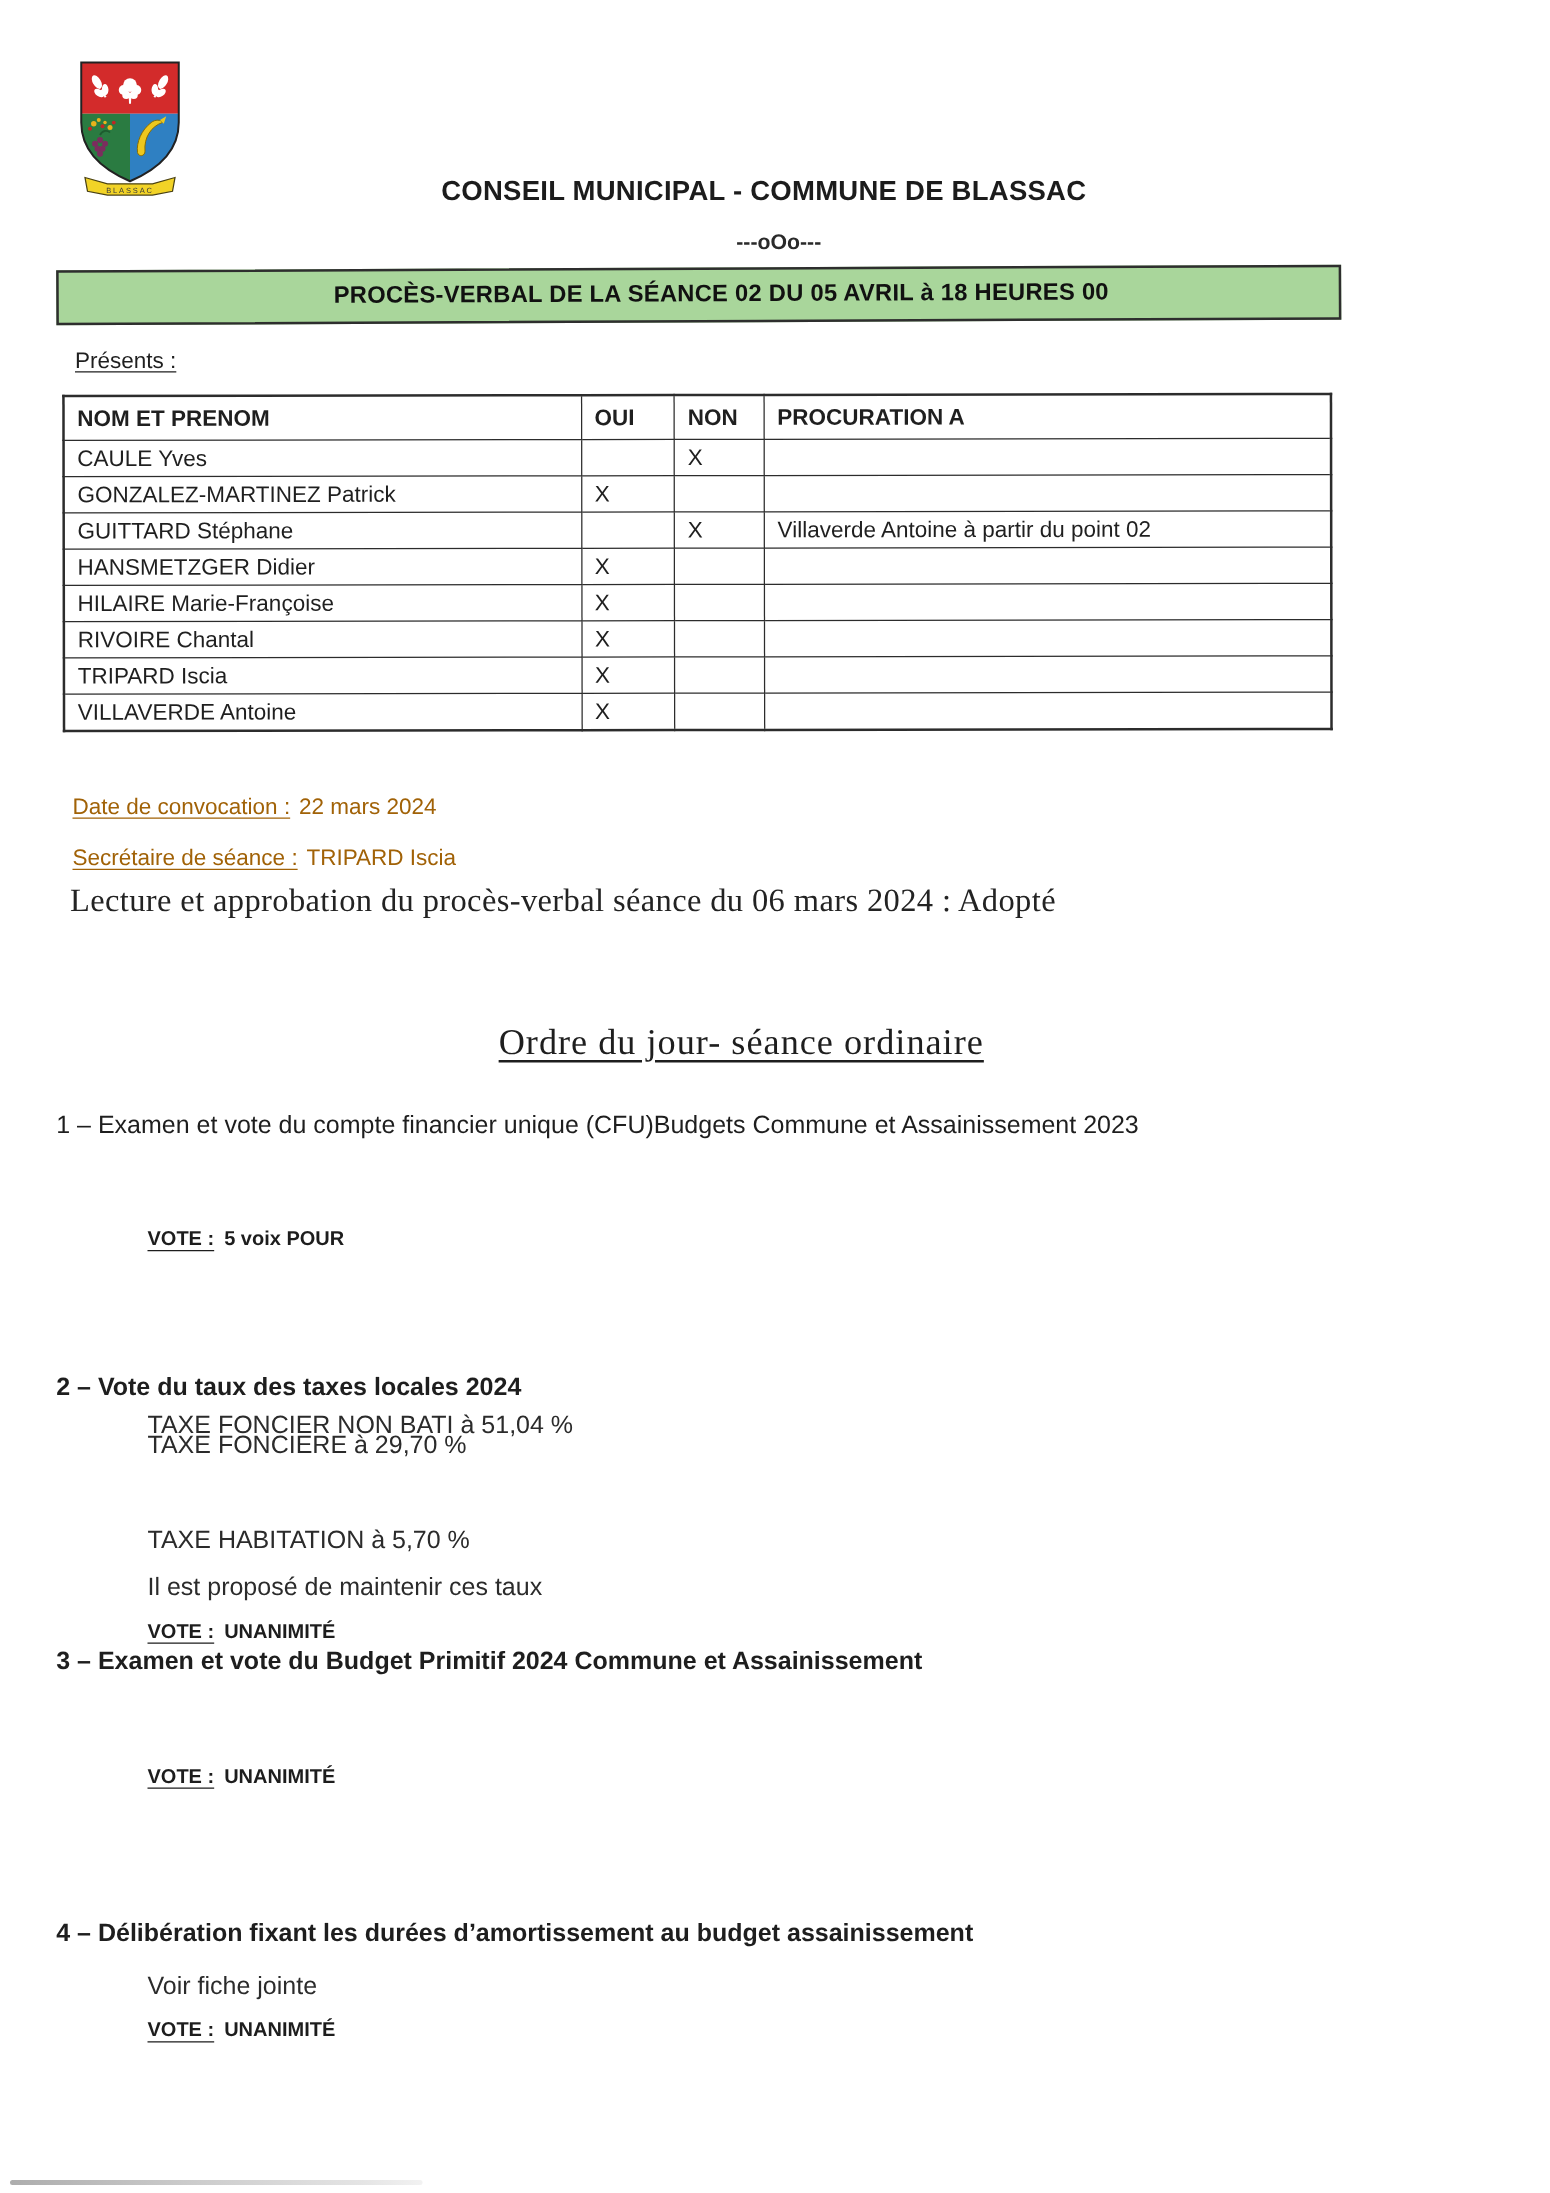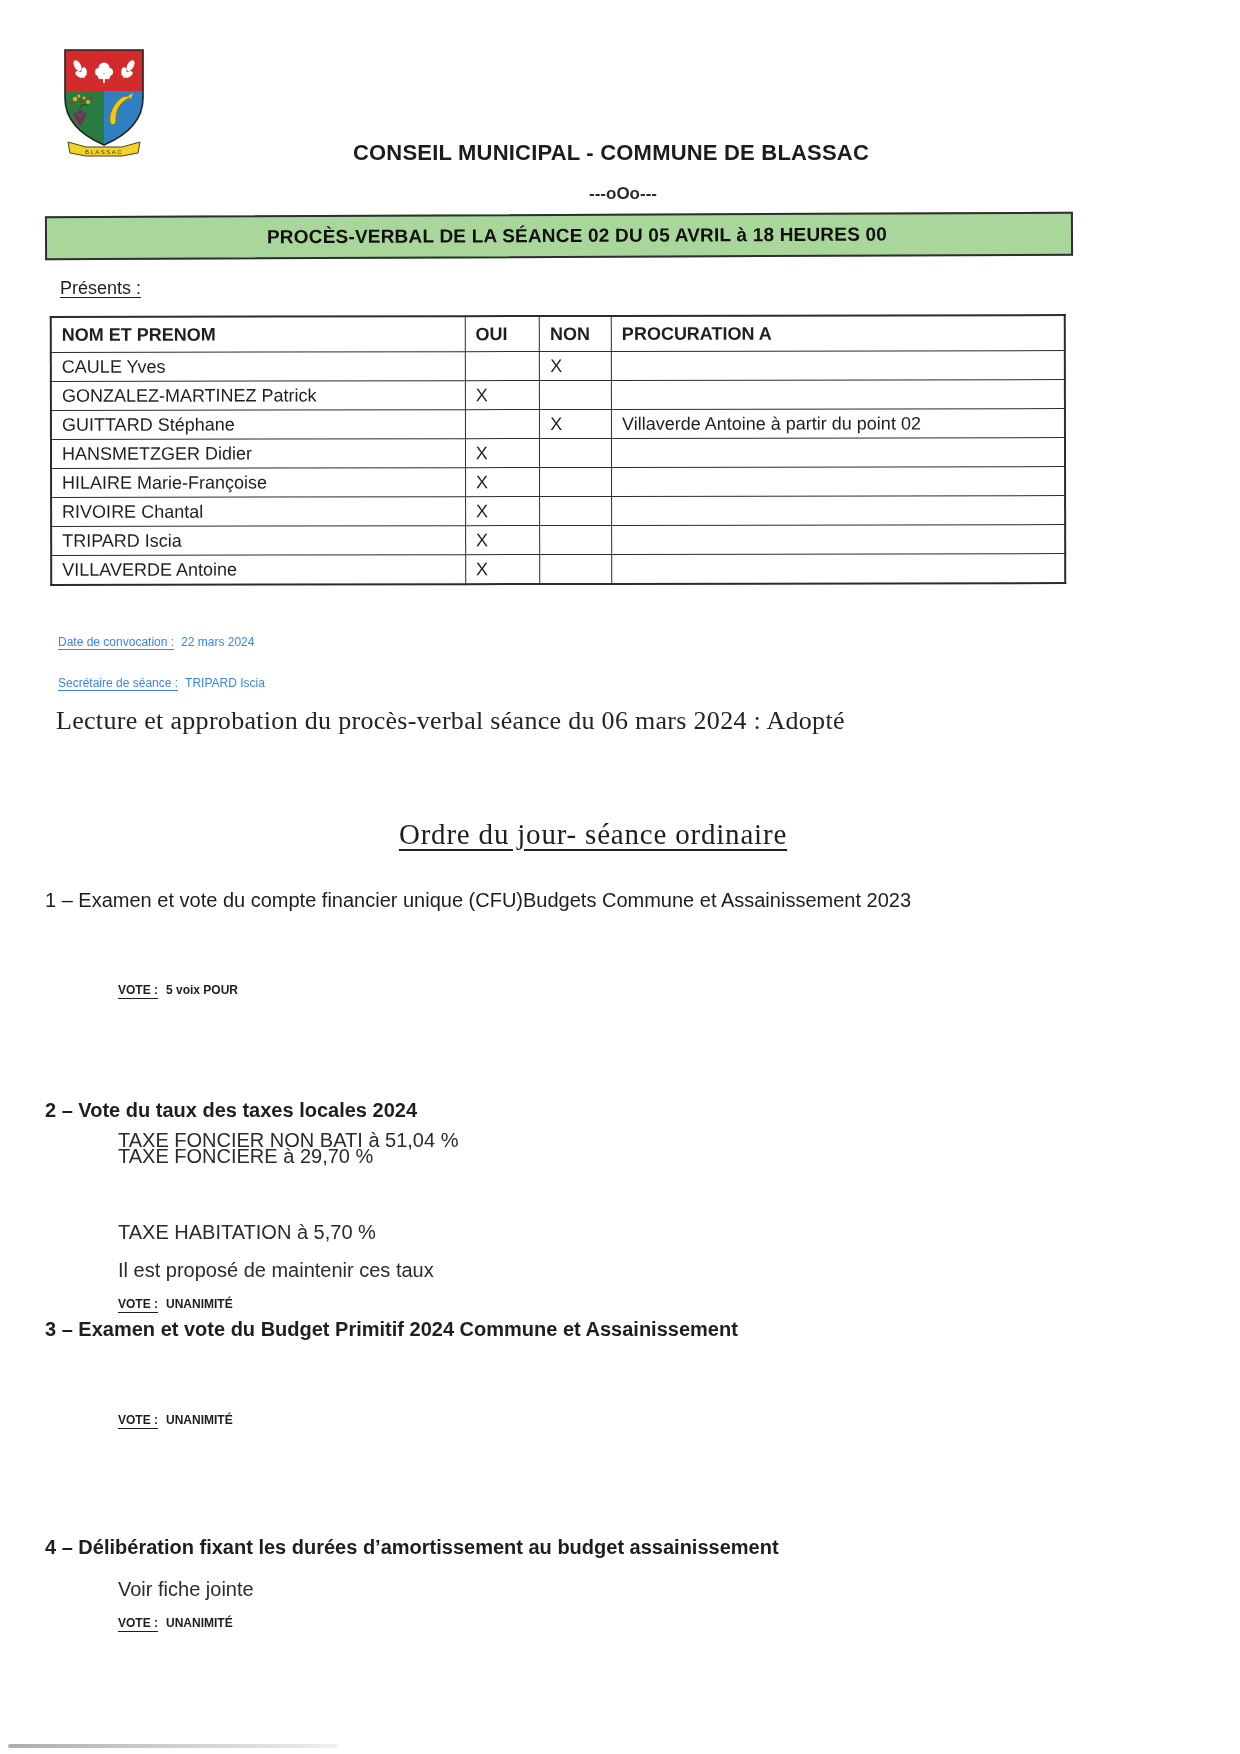--- a/index.html
+++ b/index.html
@@ -59,21 +59,21 @@
   }
   table.attendance { border:2px solid #2c2c2c; }
   table.attendance th { font-weight:bold; height:34px; }
   table.attendance td { height:28px; }
   .c-name { width:396px;border-radius:18px; }
   .c-oui  { width:54px; }
   .c-non  { width:51px; }
   .c-proc { width:435px; }
 
   
-  .meta-line { font-size:12px; color:#3b82f6; }
+  .meta-line { font-size:18px; color:#a16207; }
   .label-u { text-decoration:underline; text-underline-offset:3px; margin-right:7px; }
   .date-line { top:635px; left:58px; }
   .secretary-line { top:676px; left:58px; }
 
   .approval-line {
     top:706px; left:56px; width:1100px;
     font-family:"Liberation Serif", serif;
     font-size:26px; color:#232323; letter-spacing:0.3px;
   }
 
@@ -97,21 +97,21 @@
   .w-bold { font-weight:bold; }
   .item1-title { top:878px; }
   .item2-title { top:1088px; }
   .item3-title { top:1307px; }
   .item4-title { top:1525px; }
 
   .detail-line {
     left:118px; font-size:20px; color:#2b2b2b;
   }
   .vote-line {
-    left:118px; font-size:12px; font-weight:bold; color:#1d1d1d;
+    left:118px; font-size:16px; font-weight:bold; color:#1d1d1d;
   }
   .vote-line .vote-label {
     text-decoration:underline; text-underline-offset:4px; margin-right:8px;
   }
   .item1-vote { top:983px; }
   .d-taxe1 { top:1145px; }
   .d-taxe2 { top:1113px;margin-top:16px; }
   .d-taxe3 { top:1221px; }
   .d-taxe4 { top:1259px; }
   .item2-vote { top:1297px; }

